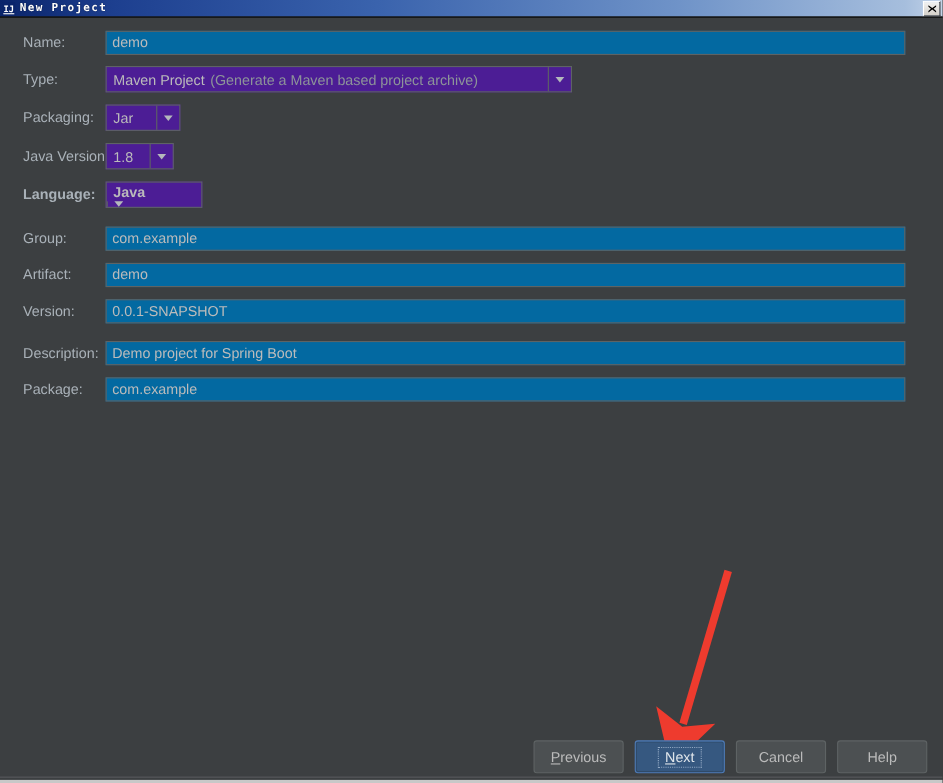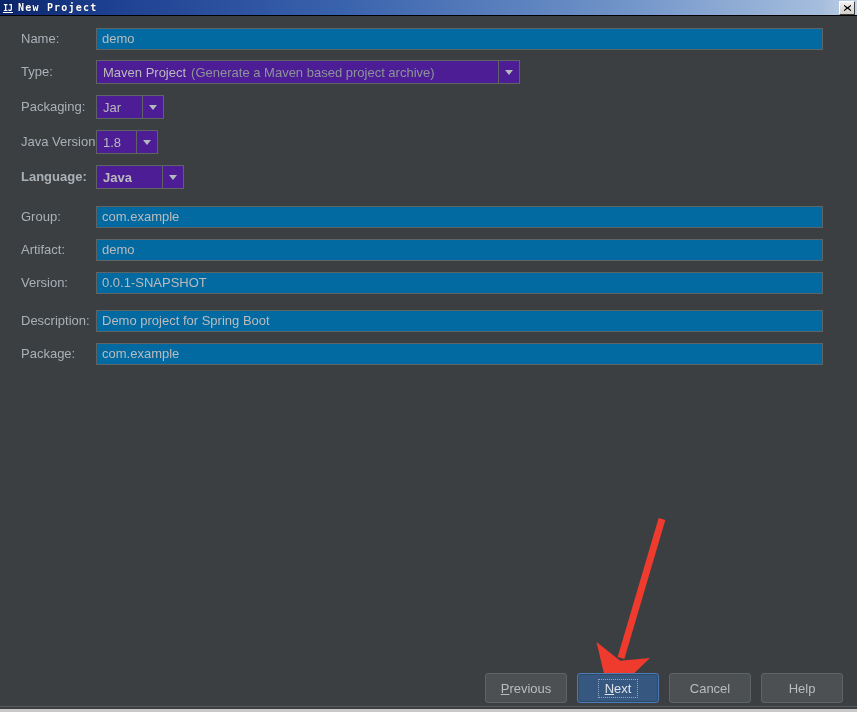--- a/index.html
+++ b/index.html
@@ -151,21 +151,21 @@
   .carrow i {
     display: block;
     width: 0; height: 0;
     border-left: 4px solid transparent;
     border-right: 4px solid transparent;
     border-top: 5px solid #b4b9bc;
   }
   .combo.type   { width: 424px; }
   .combo.pack   { width: 68px; }
   .combo.jver   { width: 62px; }
-  .combo.lang   { width: 88px; }
+  .combo.lang   { width: 88px; flex-direction: column; }
 
   
   .arrow-anno {
     position: absolute;
     left: 0; top: 0;
     width: 857px; height: 712px;
     pointer-events: none;
   }
 
   

